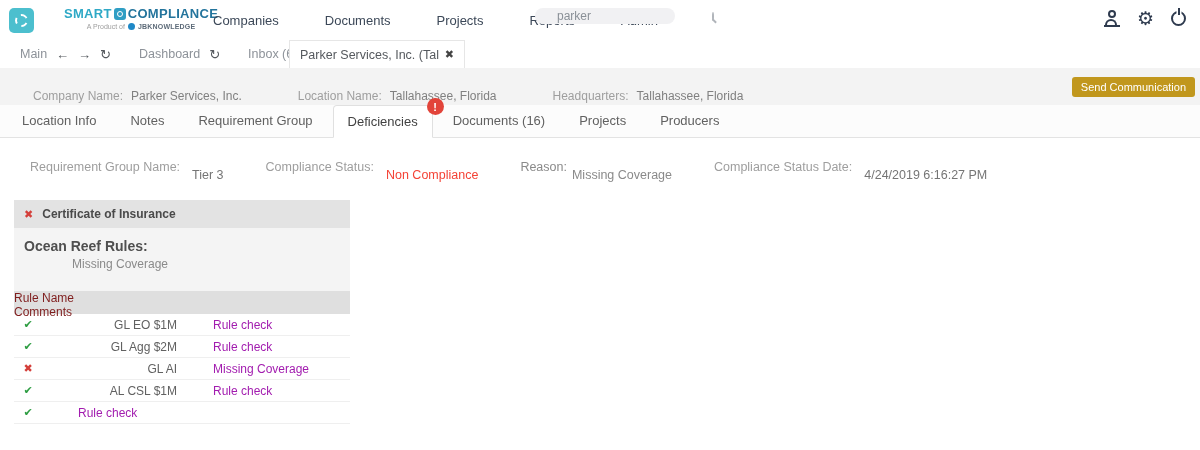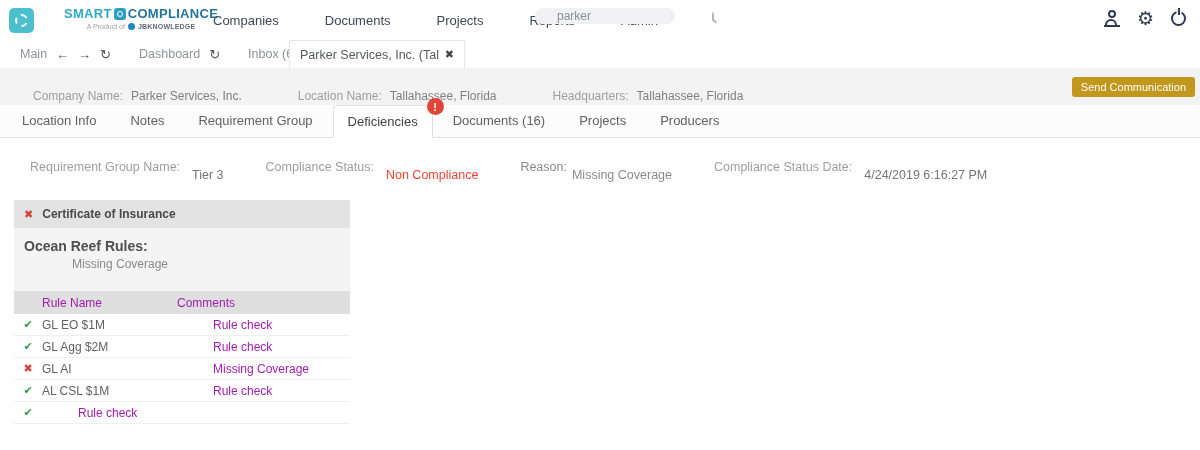--- a/index.html
+++ b/index.html
@@ -82,26 +82,26 @@
   .ifield.tight .lab, .ifield.tight .val { color:#8a8a8a; }
 
   
   .panel { position:absolute; left:14px; top:200px; width:336px; font-size:12px; }
   .panel-hd { background:#e3e3e3; height:28px; display:flex; align-items:center; padding:0 10px; }
   .panel-hd .fail-ico { color:#d43f3a; font-size:11px; margin-right:9px; }
   .panel-hd .ttl { color:#4a4a4a; font-weight:bold; font-size:12px; }
   .panel-bd { background:#f4f4f4; padding:10px 10px 20px 10px; }
   .rules-lab { color:#4f4f4f; font-weight:bold; font-size:14px; }
   .rules-val { color:#8a8a8a; font-size:12px; margin:3px 0 0 48px; }
-  .tbl-hd { background:#dfdfdf; height:23px; display:flex; align-items:center; color:#a21caf; }
+  .tbl-hd { background:#dfdfdf; height:23px; display:flex; align-items:flex-start; color:#7f1d1d;flex-direction:column; }
   .col-ico { width:28px; text-align:center; flex:none; }
   .col-name { width:135px; flex:none; }
   .col-com { flex:1; }
   .tbl-row { background:#fff; height:22px; display:flex; align-items:center; border-bottom:1px solid #efefef; cursor:default; }
-  .tbl-row .col-name { color:#616161; }
+  .tbl-row .col-name { color:#616161;text-align:right; }
   .tbl-row .col-com { color:#a21caf;margin-left:36px; }
   .status-ico { font-size:11px; }
   .status-ico.pass { color:#2f9e44; }
   .status-ico.fail { color:#d43f3a; }
 </style>
 </head>
 <body>
 
 <div class="header">
   <div class="app-icon">

